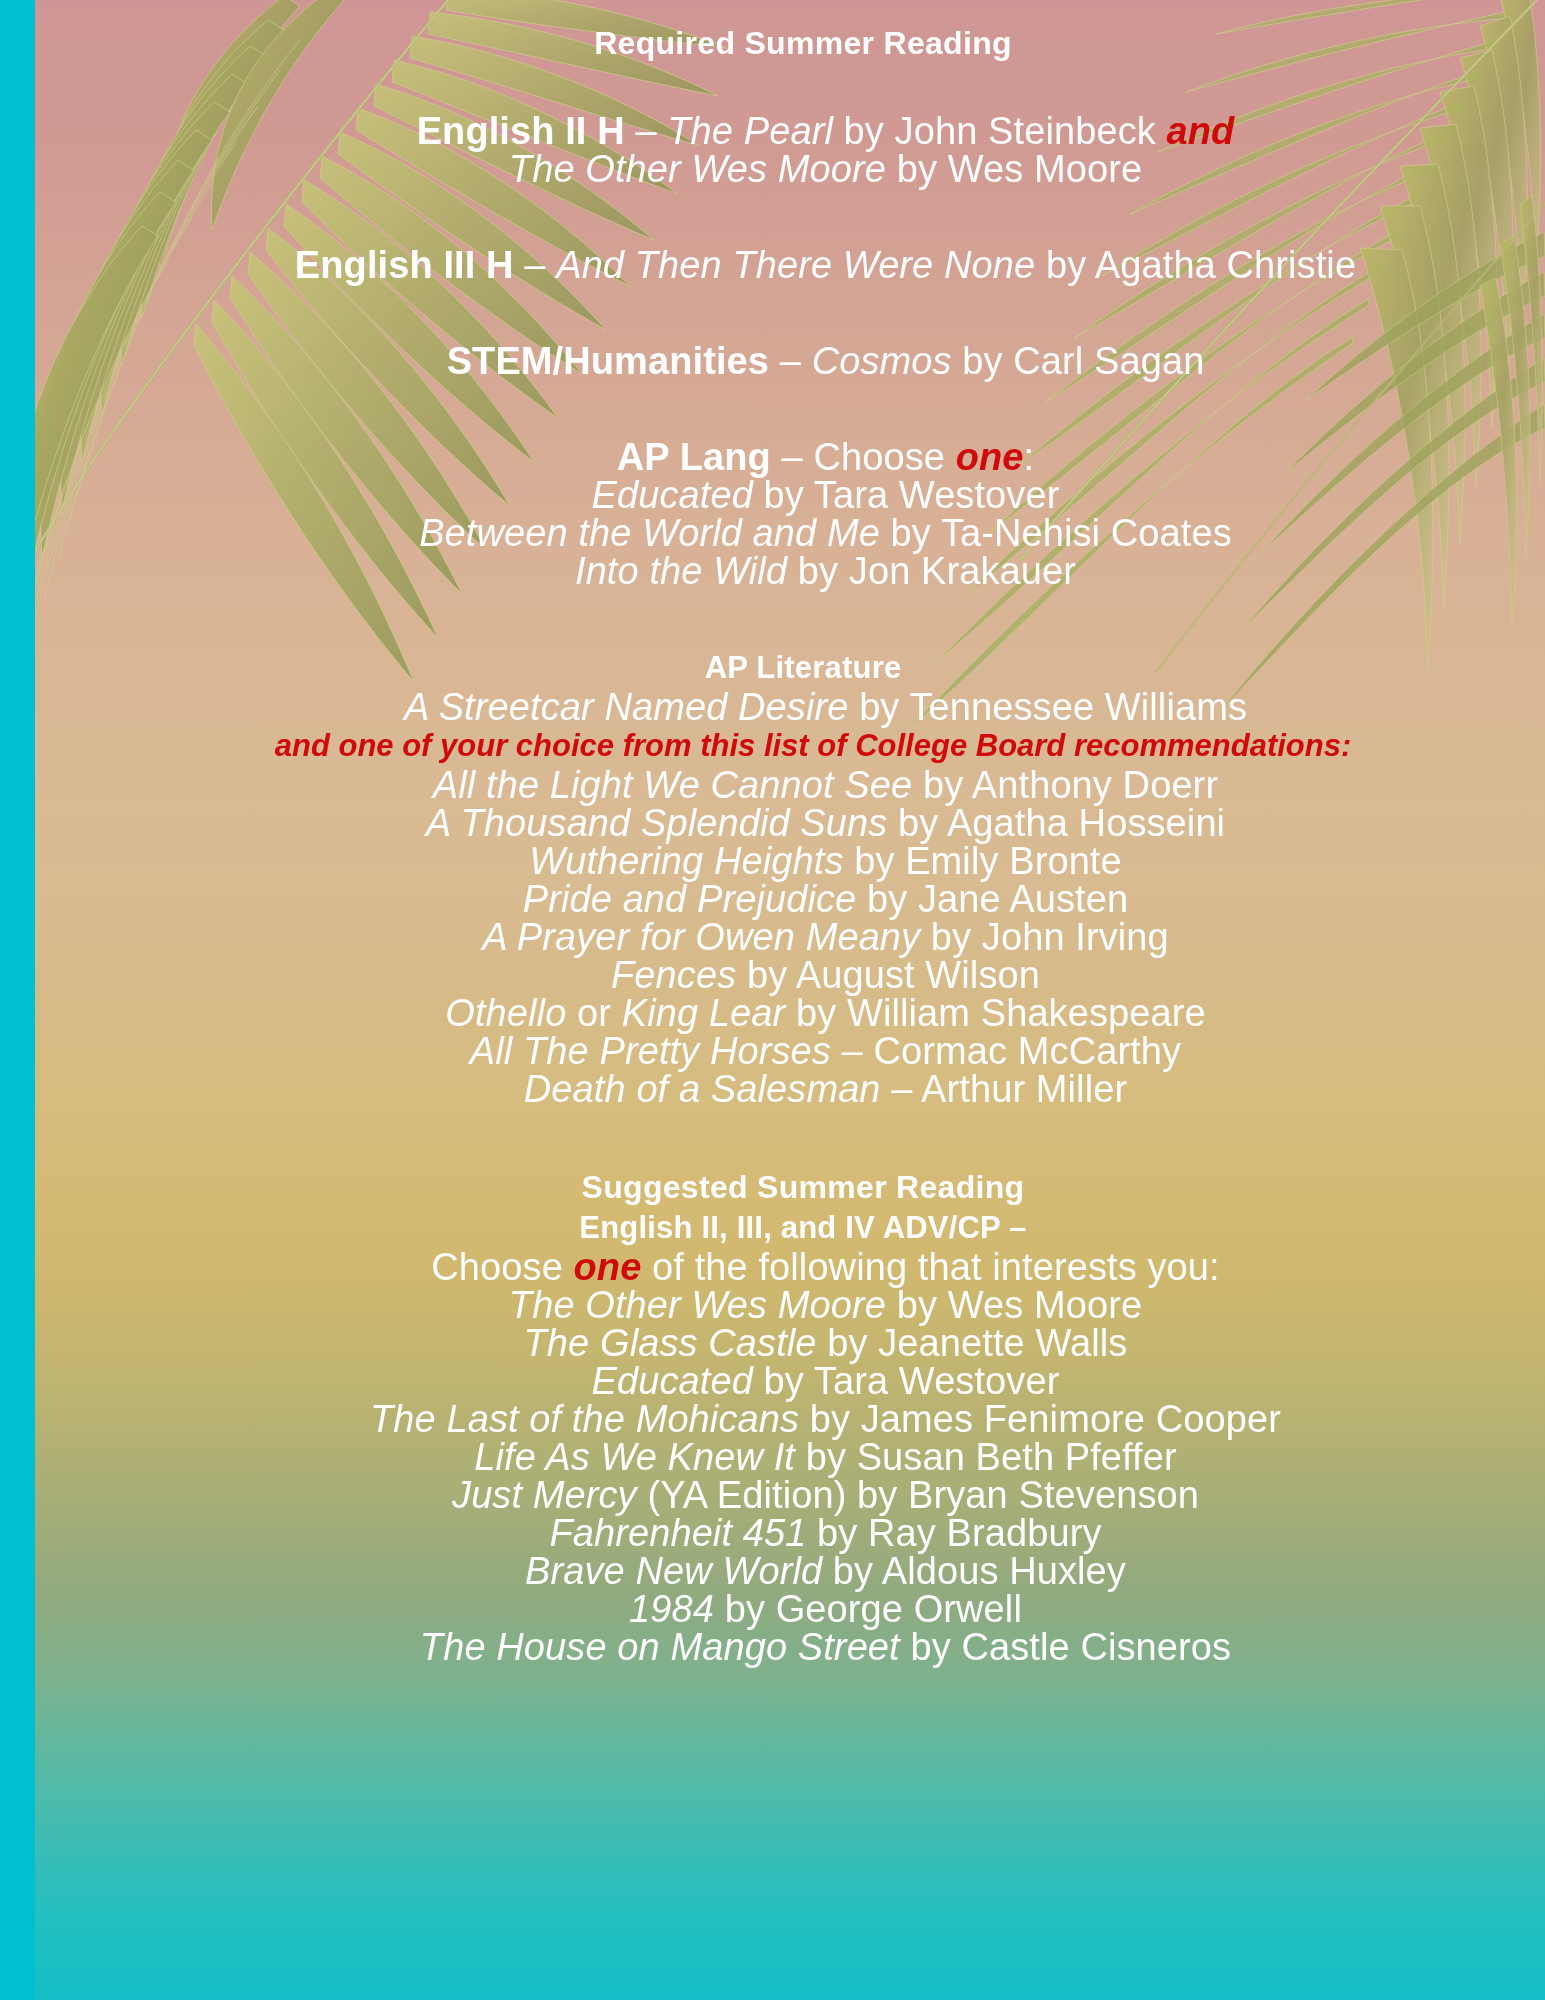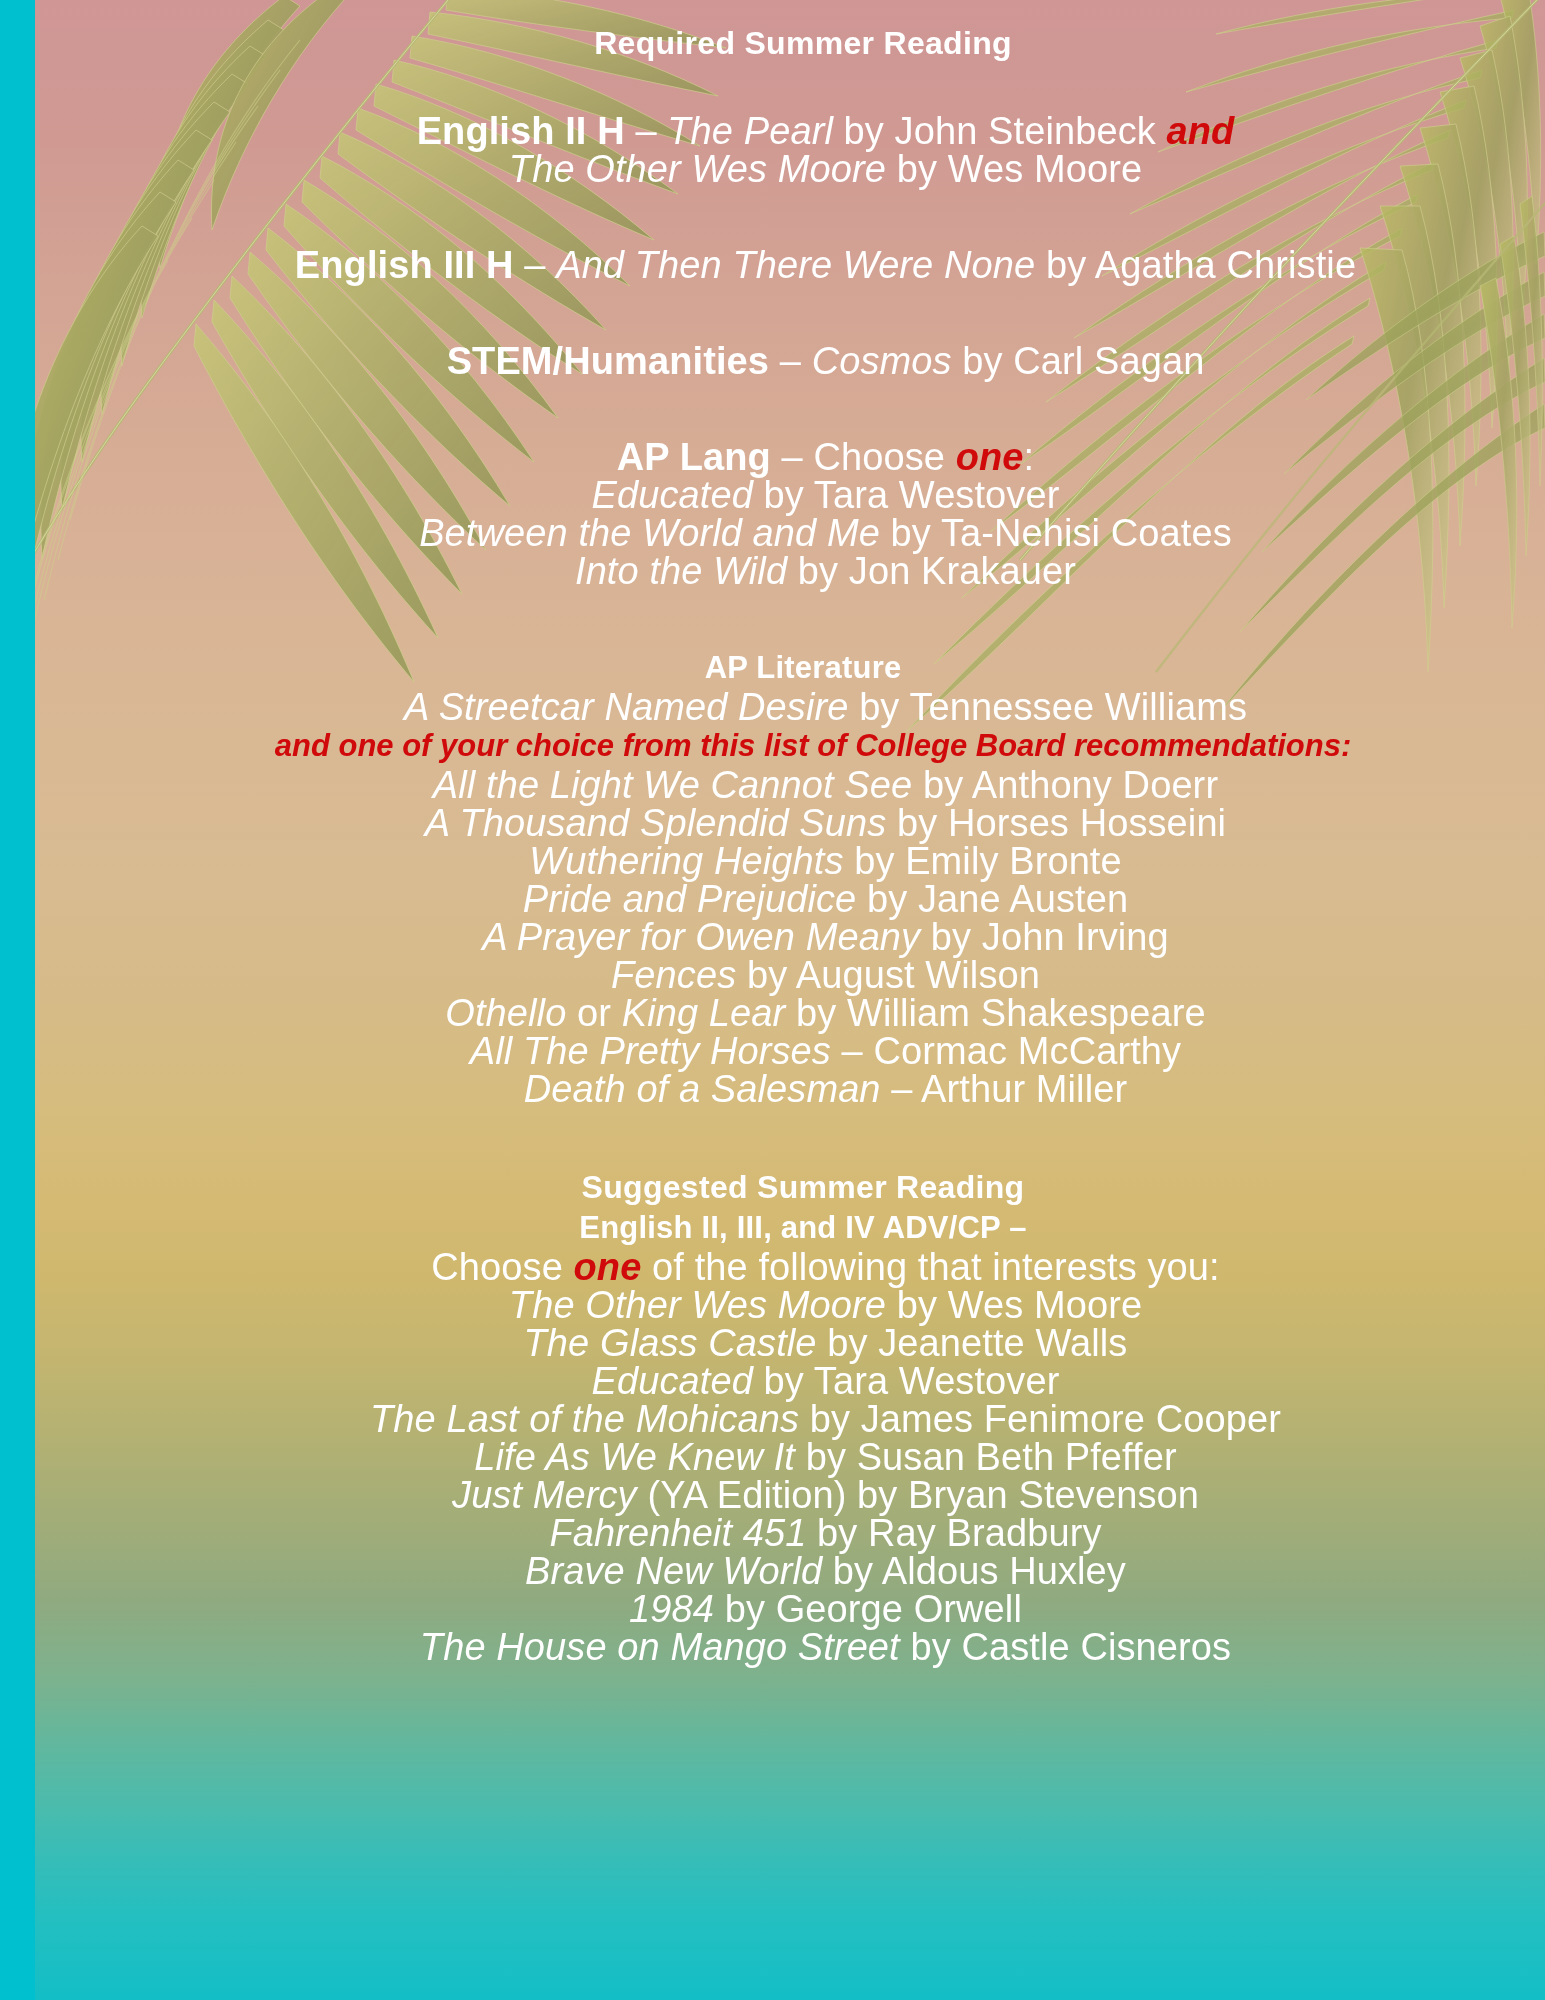--- a/index.html
+++ b/index.html
@@ -271,21 +271,21 @@
     <div class="heading">AP Literature</div>
     <div class="line">
       <span class="ital">A Streetcar Named Desire</span><span> by Tennessee Williams</span>
     </div>
     <div class="redline">and one of your choice from this list of College Board recommendations:</div>
 
     <div class="line">
       <span class="ital">All the Light We Cannot See</span><span> by Anthony Doerr</span>
     </div>
     <div class="line">
-      <span class="ital">A Thousand Splendid Suns</span><span> by Horses Hosseini</span>
+      <span class="ital">A Thousand Splendid Suns</span><span> by Agatha Hosseini</span>
     </div>
     <div class="line">
       <span class="ital">Wuthering Heights</span><span> by Emily Bronte</span>
     </div>
     <div class="line">
       <span class="ital">Pride and Prejudice</span><span> by Jane Austen</span>
     </div>
     <div class="line">
       <span class="ital">A Prayer for Owen Meany</span><span> by John Irving</span>
     </div>

